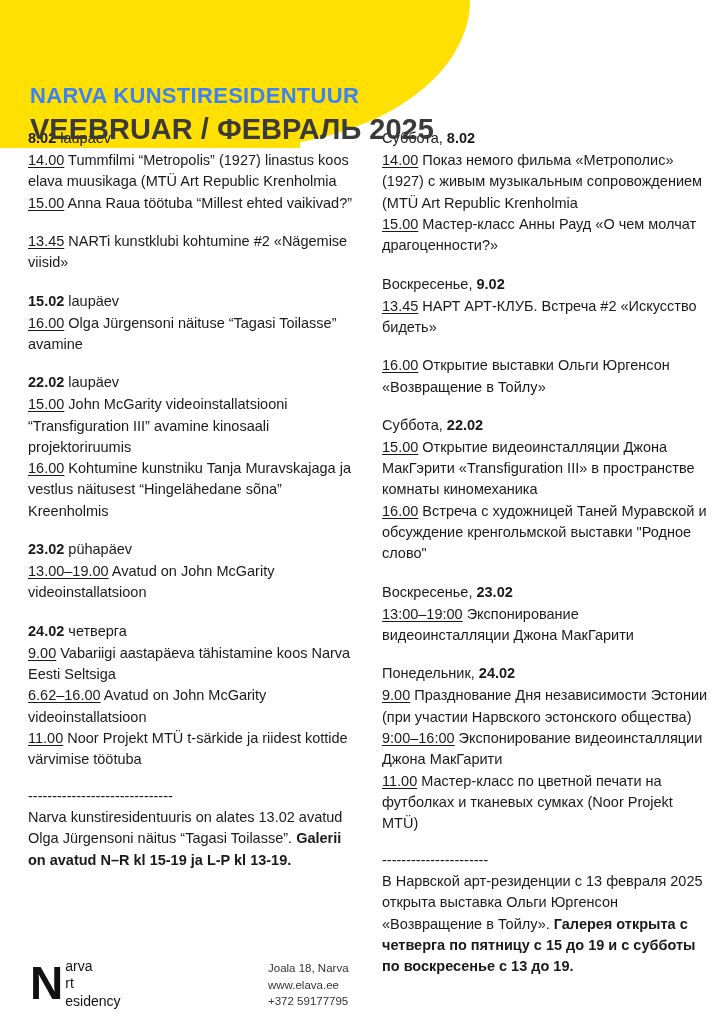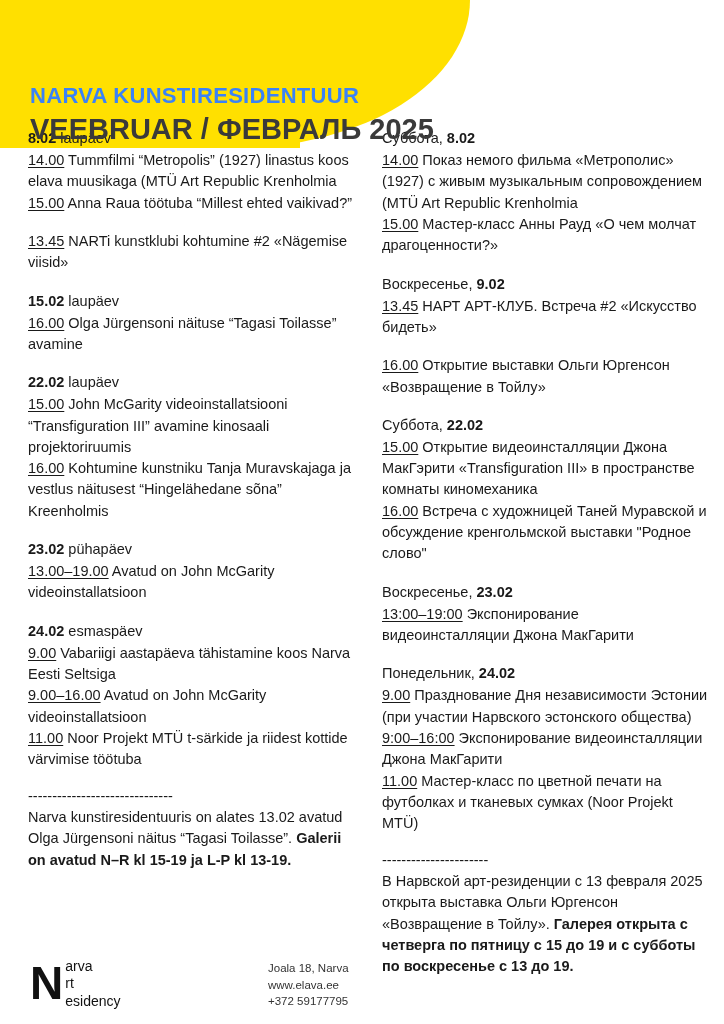--- a/index.html
+++ b/index.html
@@ -182,23 +182,23 @@
       <div class="block">
         <div class="date-line"><span class="date-strong">22.02</span><span class="date-rest"> laupäev</span></div>
         <p class="entry"><span class="time">15.00</span><span> John McGarity videoinstallatsiooni “Transfiguration III” avamine kinosaali projektoriruumis</span></p>
         <p class="entry"><span class="time">16.00</span><span> Kohtumine kunstniku Tanja Muravskajaga ja vestlus näitusest “Hingelähedane sõna” Kreenholmis</span></p>
       </div>
       <div class="block">
         <div class="date-line"><span class="date-strong">23.02</span><span class="date-rest"> pühapäev</span></div>
         <p class="entry"><span class="time">13.00–19.00</span><span> Avatud on John McGarity videoinstallatsioon</span></p>
       </div>
       <div class="block">
-        <div class="date-line"><span class="date-strong">24.02</span><span class="date-rest"> esmaspäev</span></div>
+        <div class="date-line"><span class="date-strong">24.02</span><span class="date-rest"> четверга</span></div>
         <p class="entry"><span class="time">9.00</span><span> Vabariigi aastapäeva tähistamine koos Narva Eesti Seltsiga</span></p>
-        <p class="entry"><span class="time">9.00–16.00</span><span> Avatud on John McGarity videoinstallatsioon</span></p>
+        <p class="entry"><span class="time">6.62–16.00</span><span> Avatud on John McGarity videoinstallatsioon</span></p>
         <p class="entry"><span class="time">11.00</span><span> Noor Projekt MTÜ t-särkide ja riidest kottide värvimise töötuba</span></p>
       </div>
       <div class="block">
         <div class="divider-dashes">------------------------------</div>
         <div class="note"><span>Narva kunstiresidentuuris on alates 13.02 avatud Olga Jürgensoni näitus “Tagasi Toilasse”. </span><b>Galerii on avatud N–R kl 15-19 ja L-P kl 13-19.</b></div>
       </div>
     </div>
   <div class="column col-ru" id="col-ru">
       <div class="block">
         <div class="date-line"><span class="date-rest">Суббота, </span><span class="date-strong">8.02</span></div>

